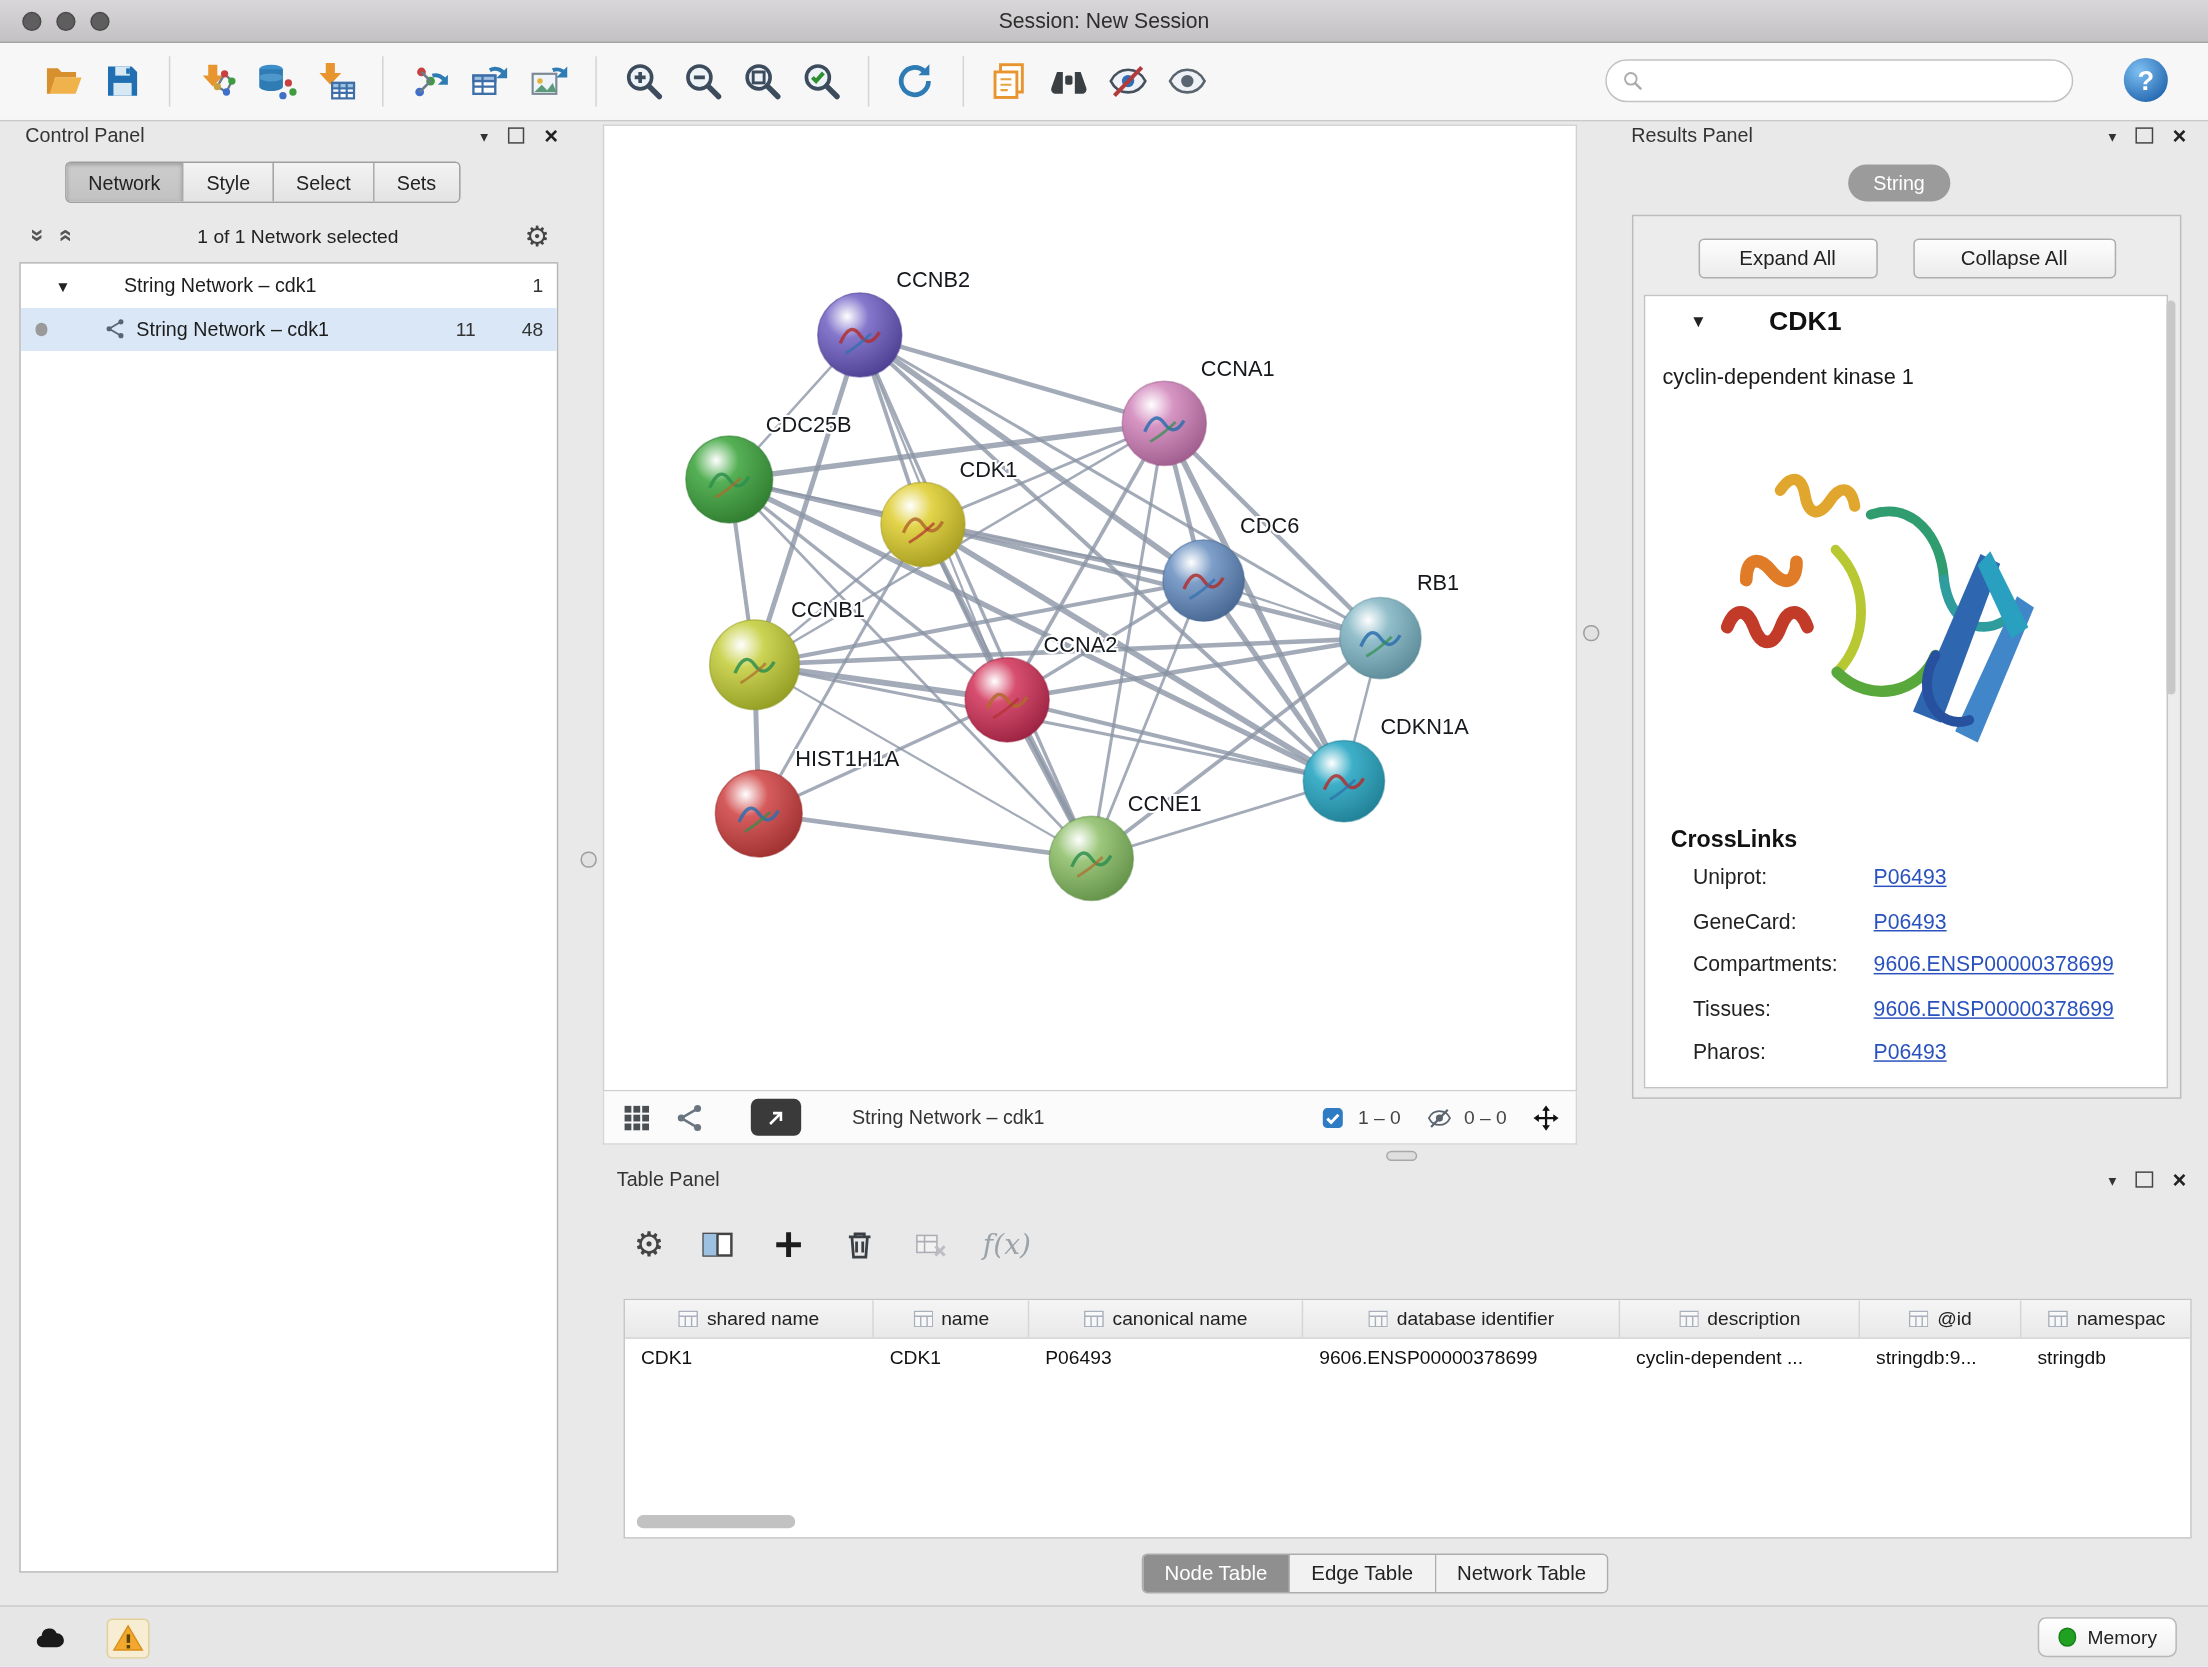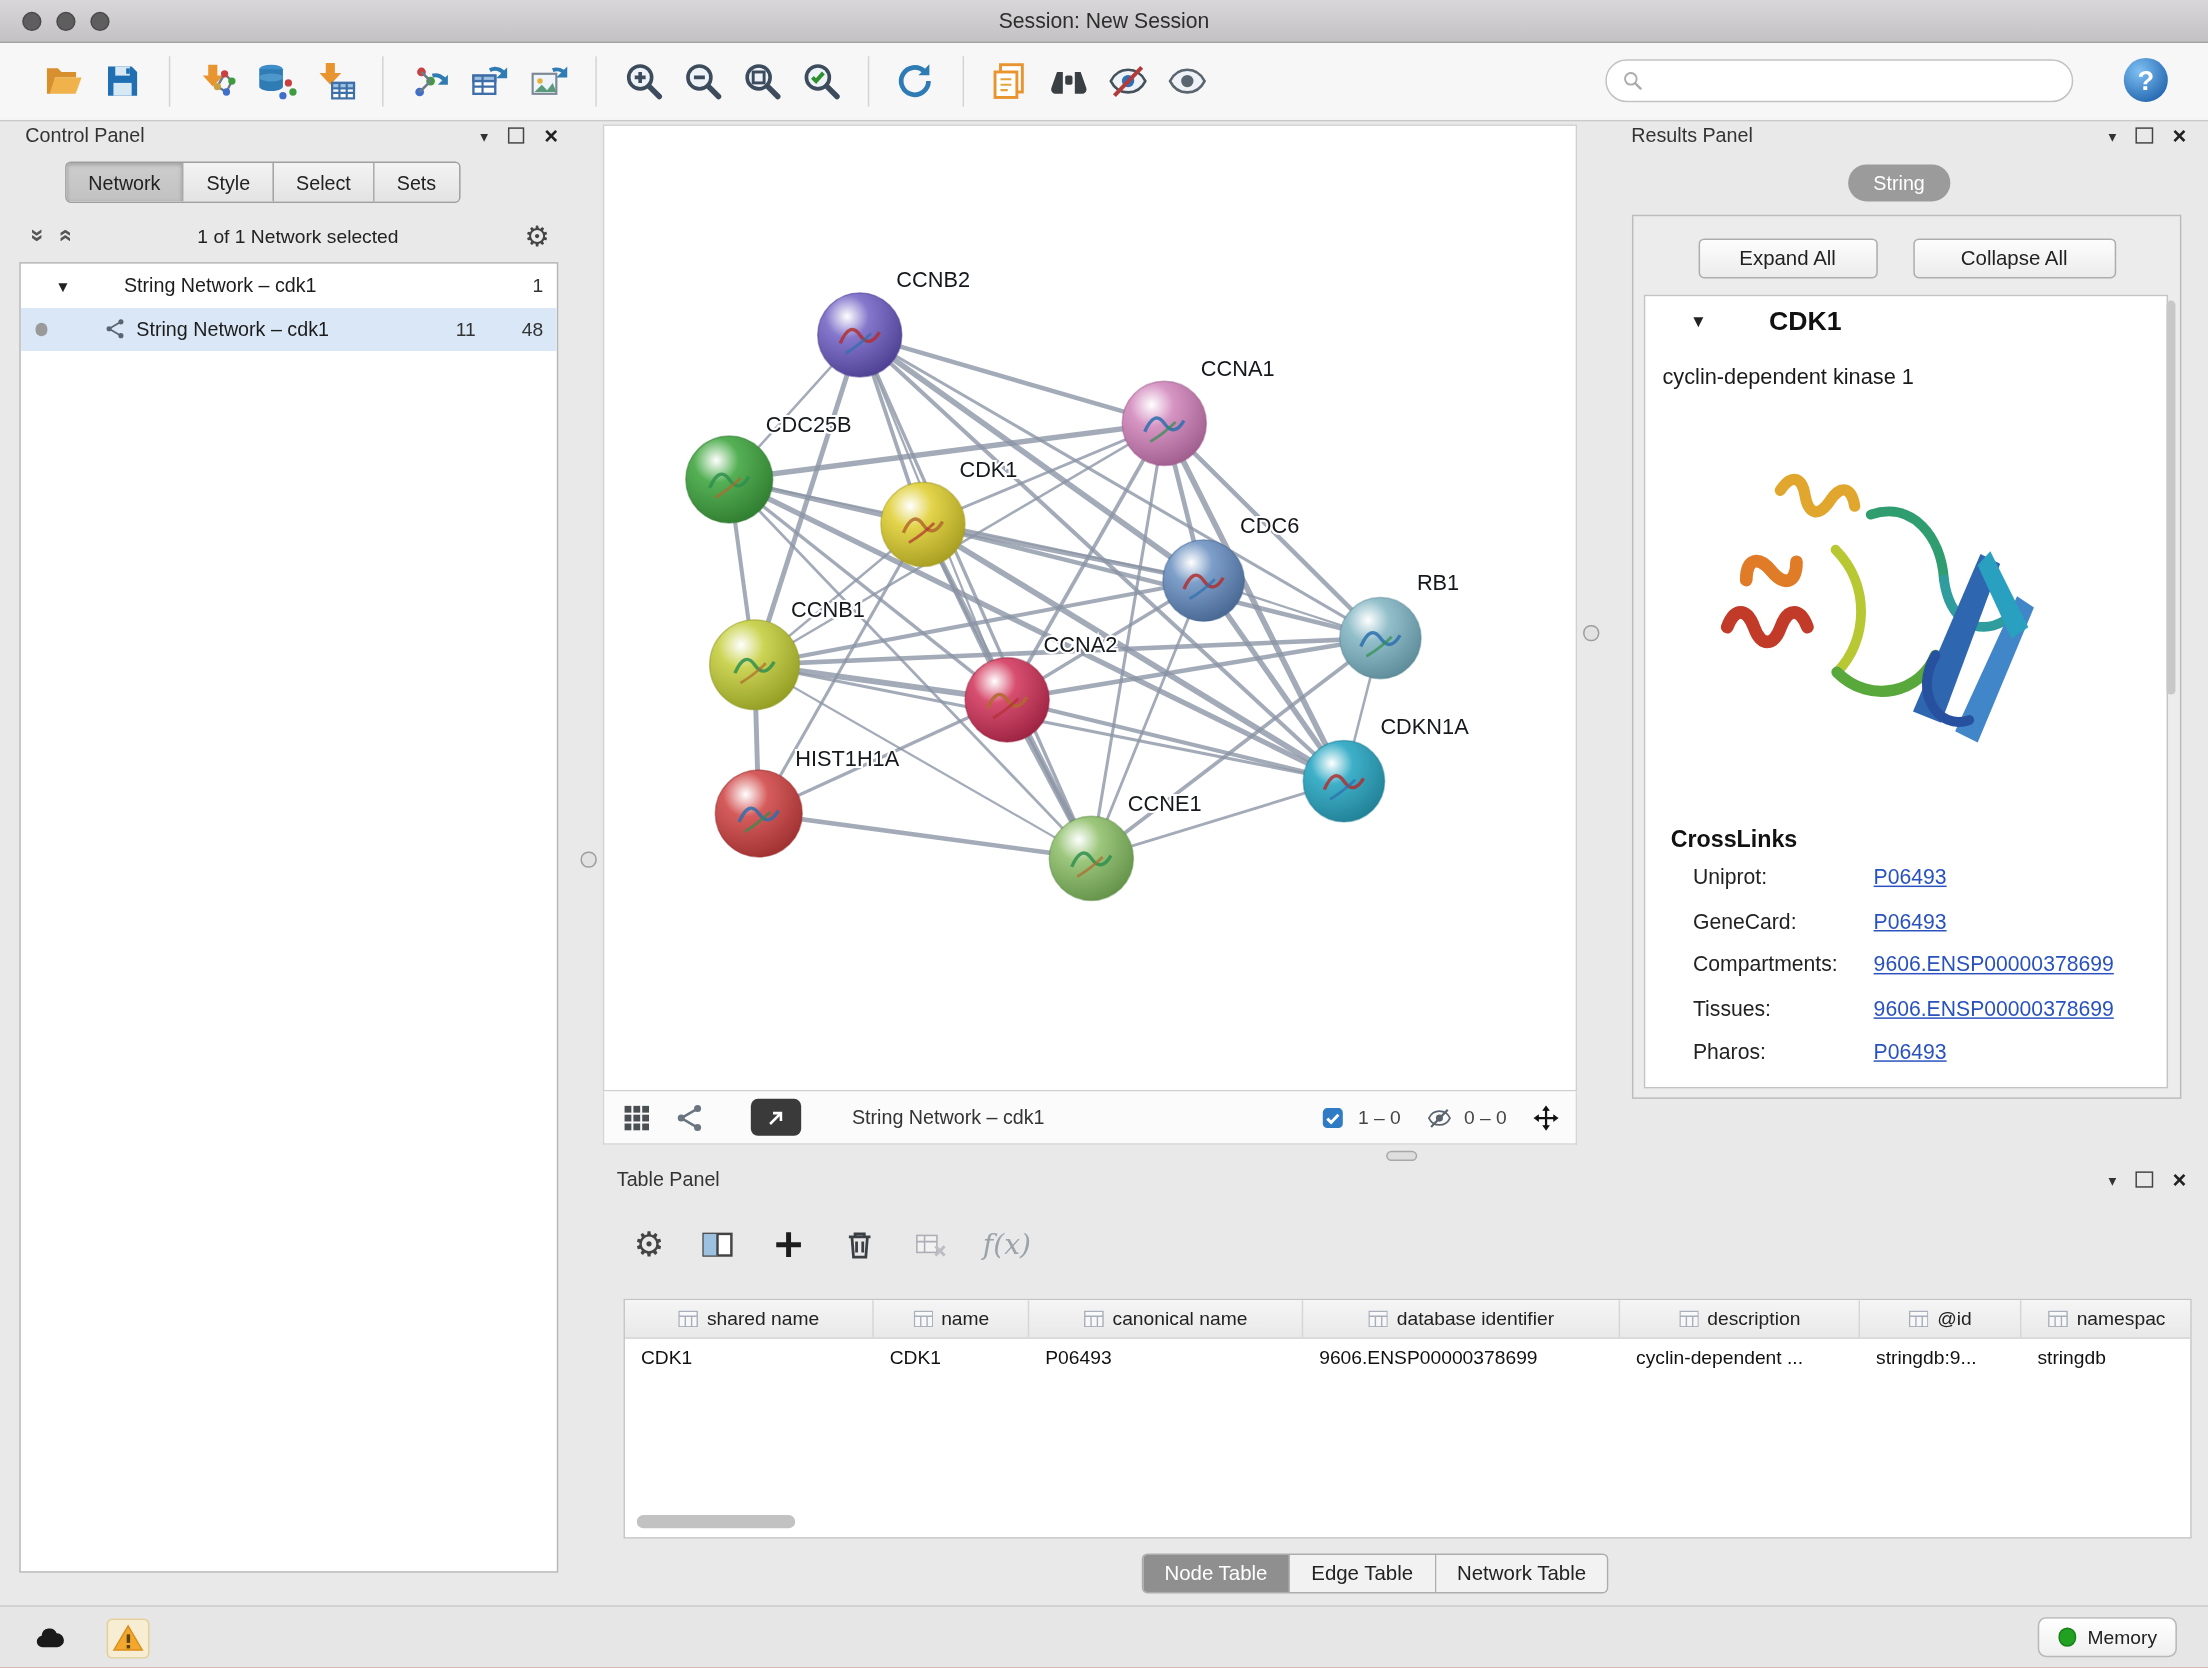--- a/index.html
+++ b/index.html
@@ -1,18 +1,18 @@
 <!DOCTYPE html>
 <html style="font-size:15px"><head>
 <meta charset="utf-8">
 <style>
   *{margin:0;padding:0;box-sizing:border-box}
   html,body{background:#e9e9e9}
   body{font-family:"Liberation Sans",sans-serif;color:#222}
-  #stage{width:2208px;height:1668px;position:relative;overflow:hidden;background:#b91c1c}
+  #stage{width:2208px;height:1668px;position:relative;overflow:hidden;background:#ec4899}
   #viewport{width:1491px;height:1126px;position:relative;background:#e9e9e9;transform:scale(1.4809);transform-origin:0 0}
 
   
   .titlebar{position:absolute;left:0;top:0;width:1491px;height:28.5px;
     background:linear-gradient(#d9d7d9,#c3c1c3);border-bottom:1px solid #9b999b;
     display:flex;align-items:center;justify-content:center}
   .tl{position:absolute;top:7.6px;width:13.3px;height:13.3px;border-radius:50%;
     background:#5e5e5e;border:1px solid #4a4a4a}
   .titlebar .title{font-size:14.3px;color:#2e2e2e}
 

